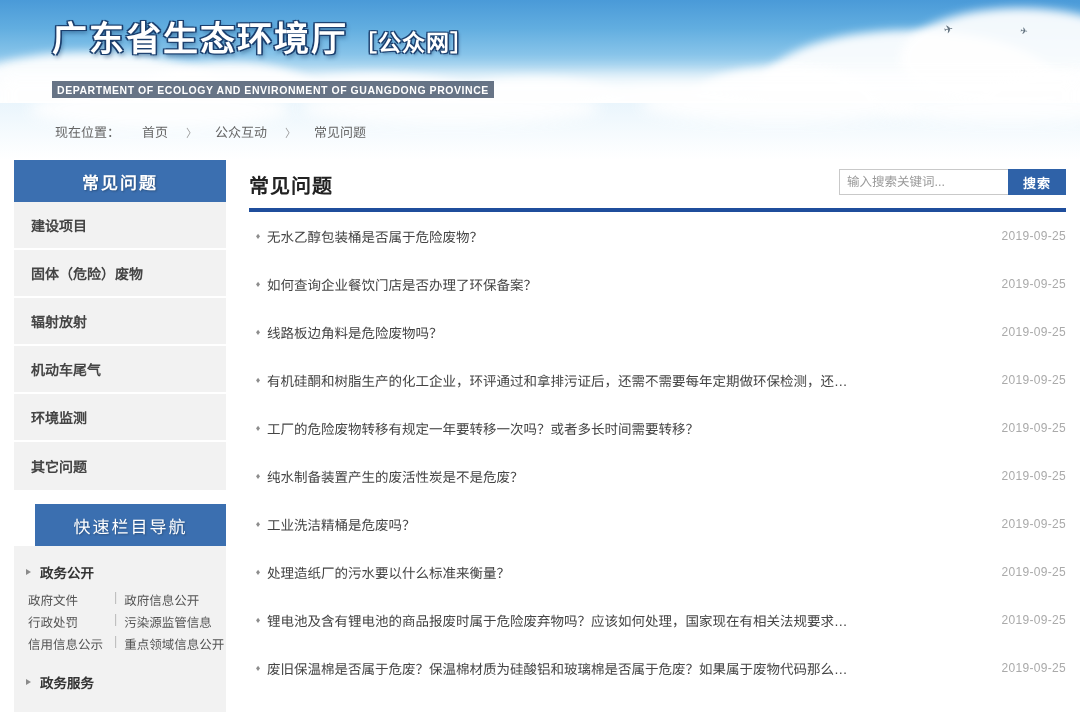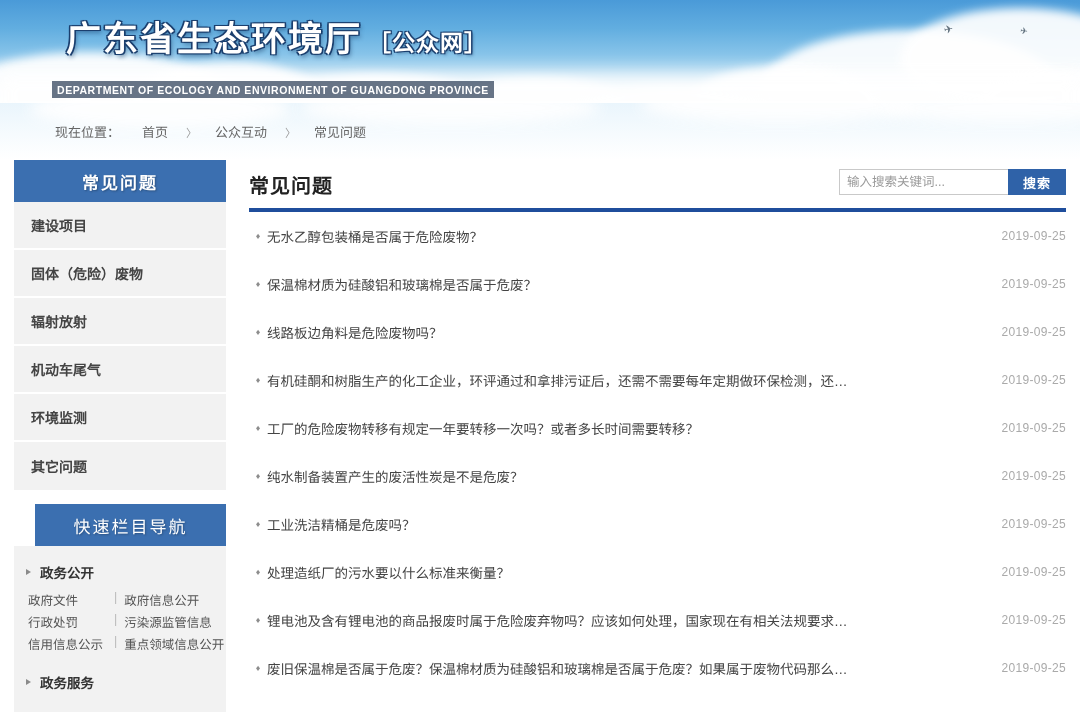--- a/index.html
+++ b/index.html
@@ -81,21 +81,20 @@
     letter-spacing: 2px;
     color: #ffffff;
     text-shadow:
       -1.4px -1.4px 0 #1b3f6e,
        1.4px -1.4px 0 #1b3f6e,
       -1.4px  1.4px 0 #1b3f6e,
        1.4px  1.4px 0 #1b3f6e,
        0 0 2px #1b3f6e,
        2px 3px 4px rgba(20,50,90,.45);
     white-space: nowrap;
-    margin-left: 14px;
   }
   .logo-sub-cn {
     font-family: "DejaVu Serif", "Liberation Serif", serif;
     font-size: 23px;
     font-weight: bold;
     letter-spacing: 1px;
     color: #ffffff;
     text-shadow:
       -1.2px -1.2px 0 #1b3f6e,
        1.2px -1.2px 0 #1b3f6e,
@@ -457,21 +456,21 @@
     <div class="title-rule"></div>
 
     <ul class="faq-list">
       <li class="faq-item">
         <span class="faq-bullet">♦</span>
         <span class="faq-text">无水乙醇包装桶是否属于危险废物？</span>
         <span class="faq-date">2019-09-25</span>
       </li>
       <li class="faq-item">
         <span class="faq-bullet">♦</span>
-        <span class="faq-text">保温棉材质为硅酸铝和玻璃棉是否属于危废？</span>
+        <span class="faq-text">如何查询企业餐饮门店是否办理了环保备案？</span>
         <span class="faq-date">2019-09-25</span>
       </li>
       <li class="faq-item">
         <span class="faq-bullet">♦</span>
         <span class="faq-text">线路板边角料是危险废物吗？</span>
         <span class="faq-date">2019-09-25</span>
       </li>
       <li class="faq-item">
         <span class="faq-bullet">♦</span>
         <span class="faq-text">有机硅酮和树脂生产的化工企业，环评通过和拿排污证后，还需不需要每年定期做环保检测，还…</span>

